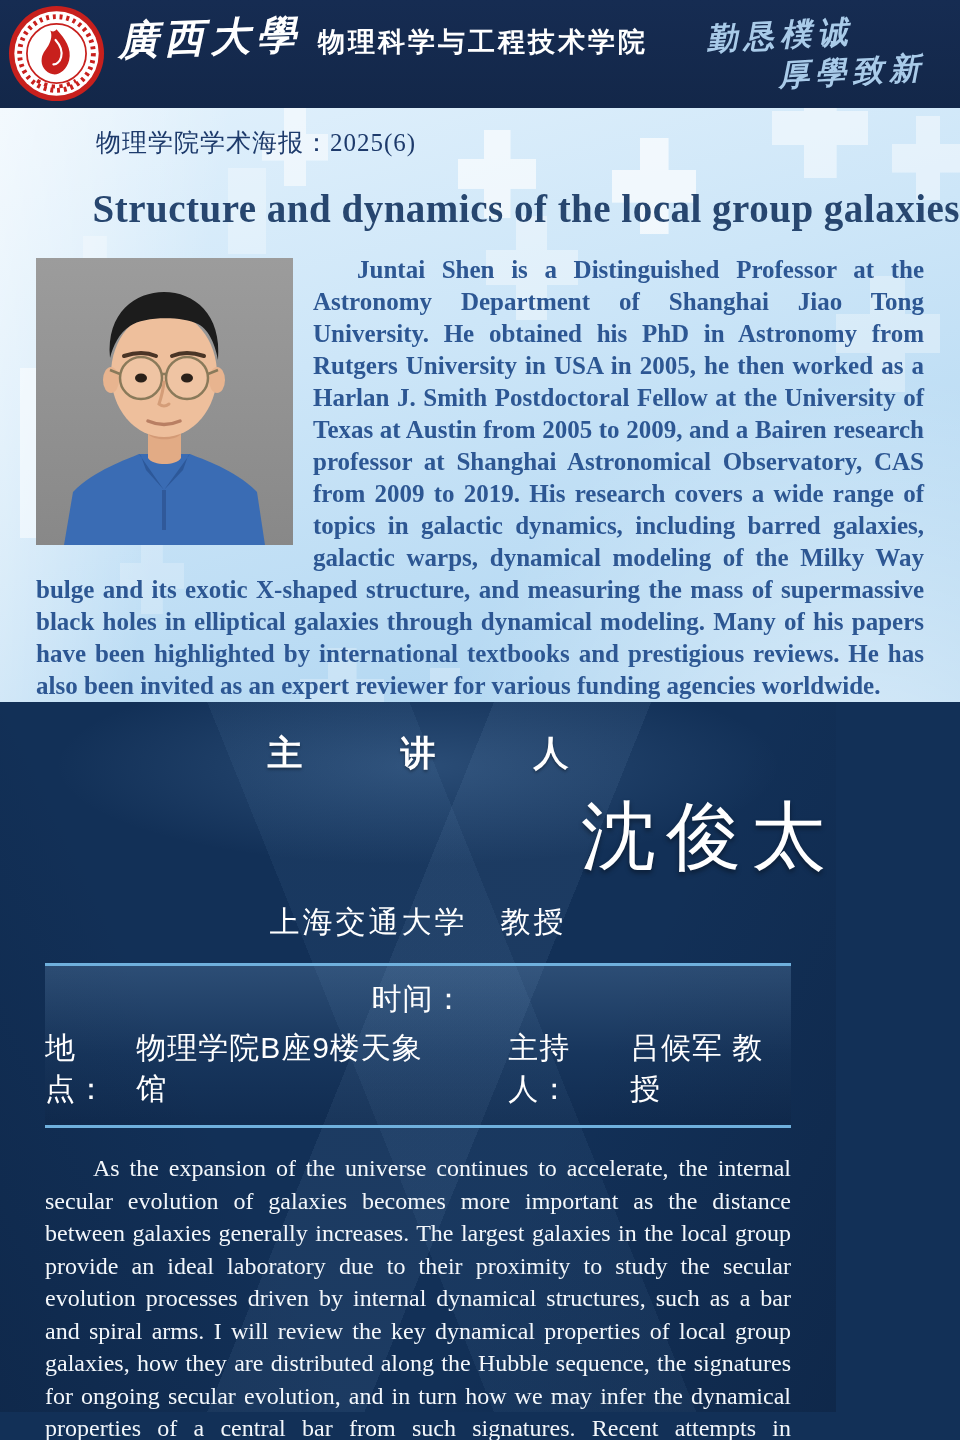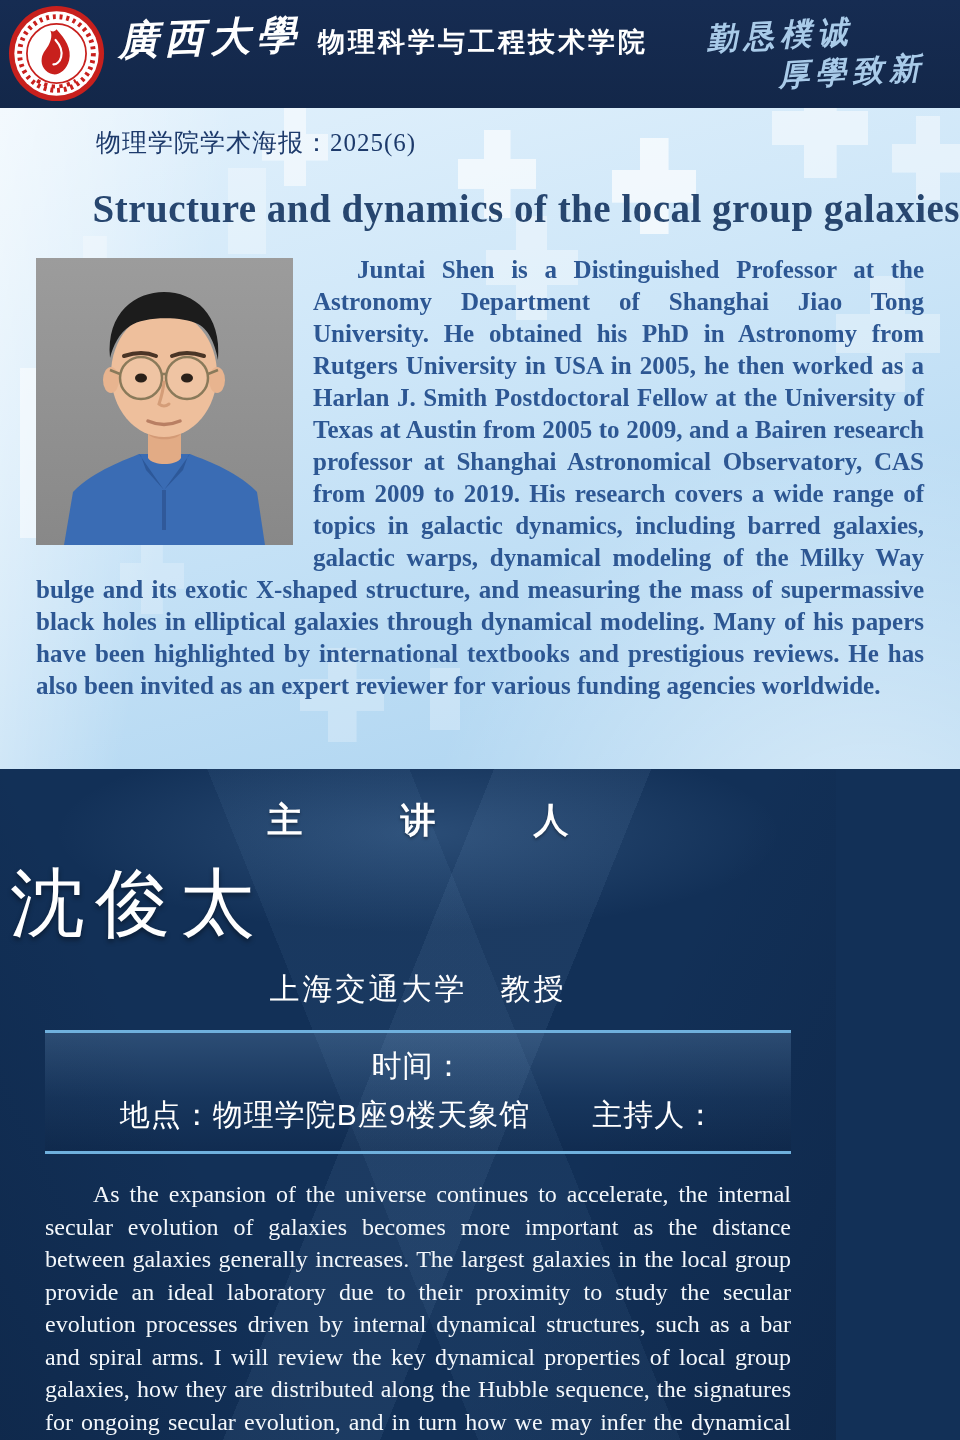--- a/index.html
+++ b/index.html
@@ -23,21 +23,21 @@
     color:#ffffff; font-size:27px; font-weight:bold; letter-spacing:3px; margin-left:16px;
   }
   .school-en { color:#f2f6fb; font-size:19.5px; margin-top:12px; letter-spacing:0.2px; }
   .motto { position:absolute; right:34px; top:16px; color:#a9cbe9;
     font-family:"DejaVu Serif", serif; font-style:italic; font-weight:bold; line-height:1.15; }
   .motto-l1 { font-size:31px; letter-spacing:6px; transform:rotate(-3deg); }
   .motto-l2 { font-size:31px; letter-spacing:6px; transform:rotate(-3deg); margin-left:72px; margin-top:2px; }
 
   
   .light {
-    position:relative; width:960px; height:661px; overflow:hidden;
+    position:relative; width:960px; height:594px; overflow:hidden;
     background-image:
       radial-gradient(circle at 90% 115%, rgba(255,255,255,.55), transparent 38%),
       linear-gradient(100deg, rgba(255,255,255,.6) 0%, transparent 22%),
       linear-gradient(165deg, #e2f1fc 0%, #cde6f8 40%, #abd3f0 100%);
   }
   .plus { position:absolute;
     background:
       linear-gradient(#fff,#fff) no-repeat center/100% 34%,
       linear-gradient(#fff,#fff) no-repeat center/34% 100%; }
   .bar { position:absolute; background:#ffffff; }
@@ -65,21 +65,21 @@
       linear-gradient(112deg, transparent 44%, rgba(160,200,240,.07) 44%, rgba(160,200,240,.07) 58%, transparent 58%),
       linear-gradient(248deg, transparent 38%, rgba(140,190,235,.06) 38%, rgba(140,190,235,.06) 56%, transparent 56%),
       linear-gradient(64deg, rgba(8,22,46,.28) 0%, transparent 30%),
       linear-gradient(296deg, rgba(8,22,46,.30) 0%, transparent 35%);
   }
   .speaker-label {
     padding-top:28px; text-align:center; font-size:35px; font-weight:bold;
     letter-spacing:98px; padding-left:98px; text-shadow:0 2px 3px rgba(0,0,0,.35);
   }
   .speaker-name {
-    margin-top:10px; text-align:left; font-size:75px; font-weight:500;
+    margin-top:10px; text-align:right; font-size:75px; font-weight:500;
     letter-spacing:10px; padding-left:10px; text-shadow:0 3px 5px rgba(0,0,0,.4);
   }
   .speaker-affil { margin-top:14px; text-align:center; font-size:30px; letter-spacing:3px; }
   .details {
     margin:20px 45px 0 45px;
     border-top:3px solid #6fb0dd; border-bottom:3px solid #6fb0dd;
     padding:13px 0 15px 0;
     background:linear-gradient(180deg, rgba(150,195,238,.20) 0%, rgba(150,195,238,.04) 55%, rgba(5,15,35,.12) 100%);
   }
   .details-line { display:flex; justify-content:center; font-size:30px; letter-spacing:1px; }
@@ -179,18 +179,19 @@
 
   <div class="details">
     <div class="details-line">
       <span>时间：</span>
     </div>
     <div class="details-line">
       <span>地点：</span>
       <span>物理学院B座9楼天象馆</span>
       <span class="gap60"></span>
       <span>主持人：</span>
+      <span>吕候军 教授</span>
     </div>
   </div>
 
   <div class="abstract">As the expansion of the universe continues to accelerate, the internal secular evolution of galaxies becomes more important as the distance between galaxies generally increases. The largest galaxies in the local group provide an ideal laboratory due to their proximity to study the secular evolution processes driven by internal dynamical structures, such as a bar and spiral arms. I will review the key dynamical properties of local group galaxies, how they are distributed along the Hubble sequence, the signatures for ongoing secular evolution, and in turn how we may infer the dynamical properties of a central bar from such signatures.  Recent attempts in dynamical modelling of barred galaxies based on stellar and gaseous kinematics are also discussed.</div>
 
 </div>
 
 </body></html>

